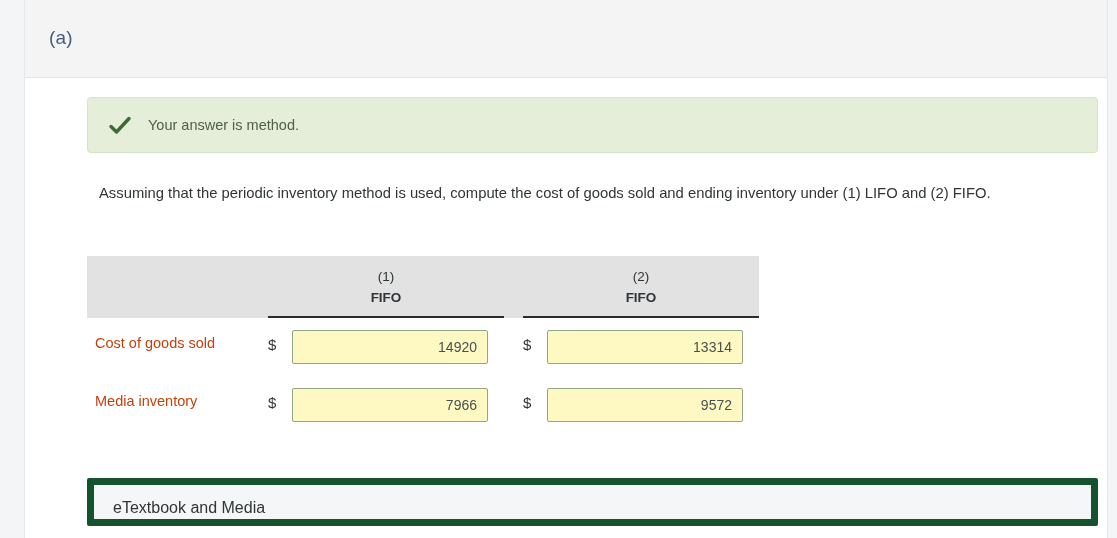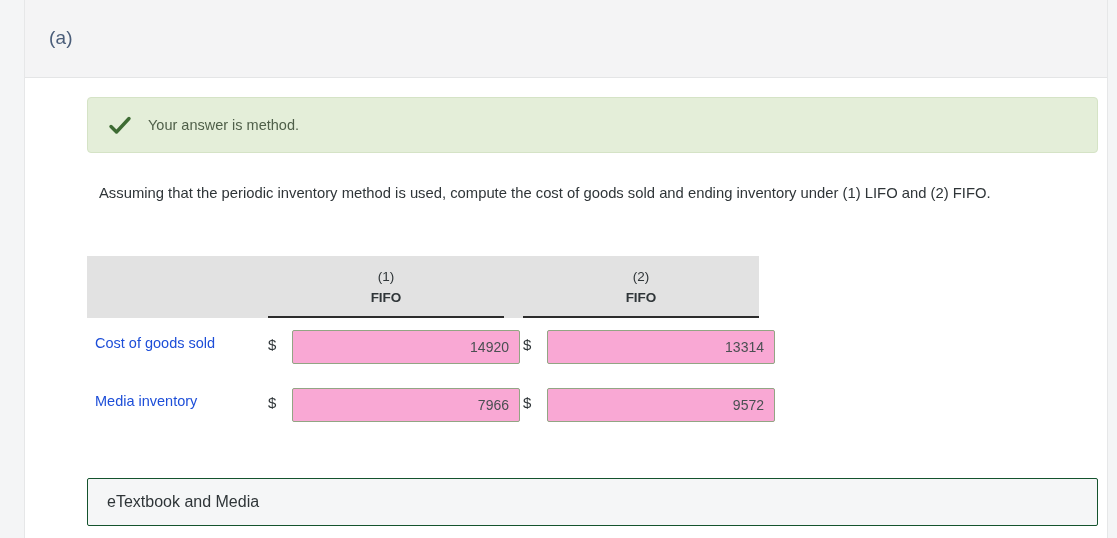--- a/index.html
+++ b/index.html
@@ -116,61 +116,61 @@
   .rule-fifo { left: 436px; width: 236px; }
   .trow {
     position: relative;
     height: 58px;
   }
   .row-label {
     position: absolute;
     left: 8px;
     top: 17px;
     font-size: 14.5px;
-    color: #1d4ed8;
+    color: #c2410c;
   }
   .cell {
     position: absolute;
     top: 12px;
     height: 34px;
   }
   .cell-lifo { left: 181px; }
   .cell-fifo { left: 436px; }
   .dollar {
     position: absolute;
     left: 0;
     top: 6px;
     font-size: 15px;
     color: #2f3538;
   }
   .answer-box {
     position: absolute;
     left: 24px;
     top: 0;
-    width: 228px;
+    width: 196px;
     height: 34px;
-    background: #f9a8d4;
+    background: #fef9c3;
     border: 1px solid #92a584;
     border-radius: 2px;
     font-family: "Liberation Sans", sans-serif;
     font-size: 14px;
     color: #4a4f52;
     text-align: right;
     padding: 0 10px;
     outline: none;
   }
   
   .etextbook {
     position: absolute;
     left: 62px;
     top: 478px;
     width: 1011px;
     height: 48px;
     background: #f5f6f7;
-    border: 1px solid #14532d;
+    border: 7px solid #14532d;
     border-radius: 2px;
   }
   .etextbook-label {
     position: absolute;
     left: 19px;
     top: 0;
     height: 46px;
     line-height: 46px;
     font-size: 16px;
     color: #2f3538;

